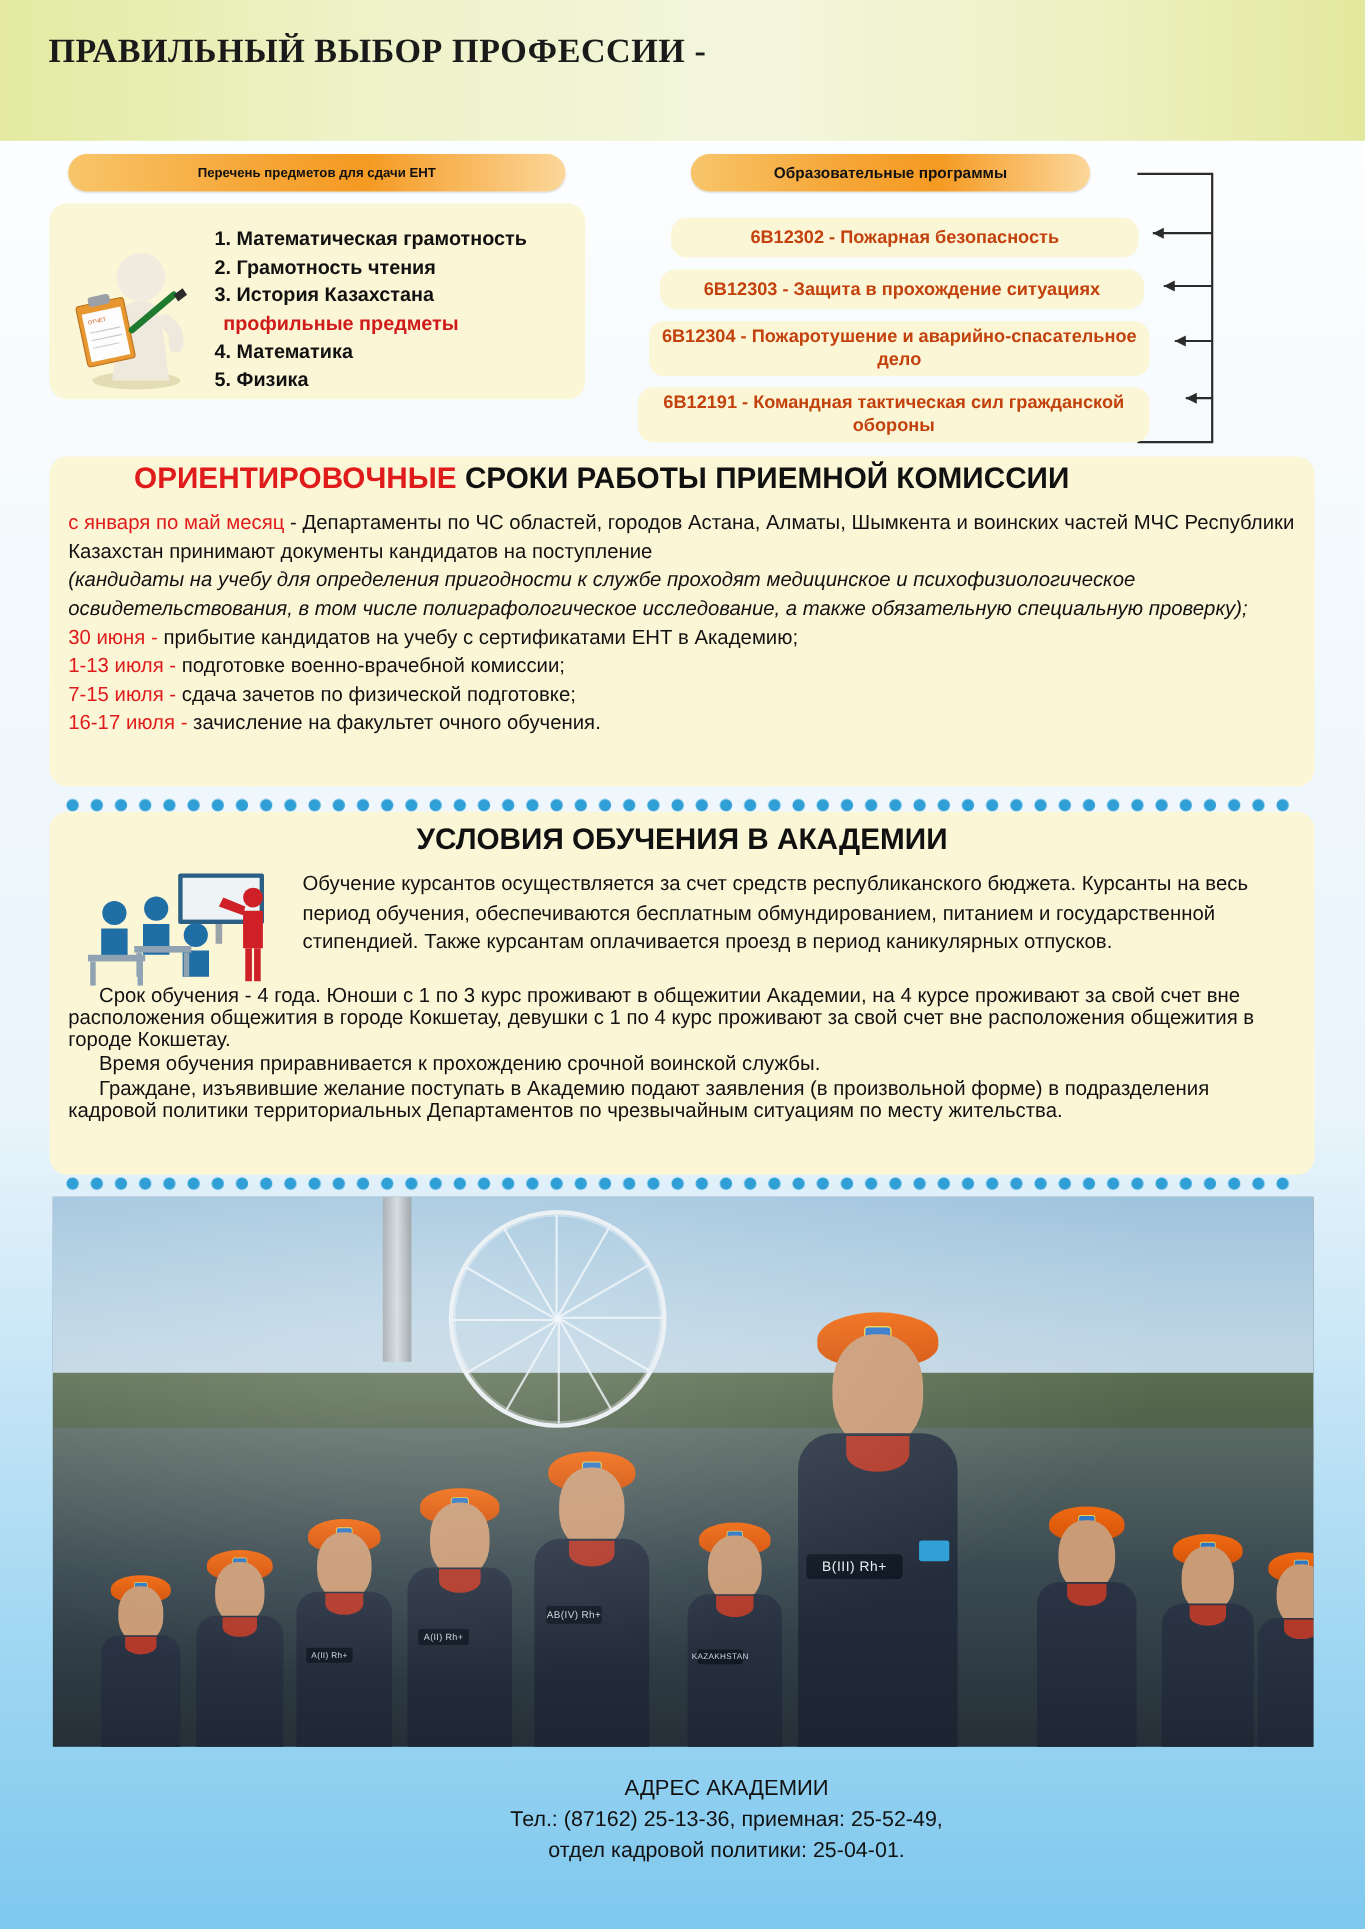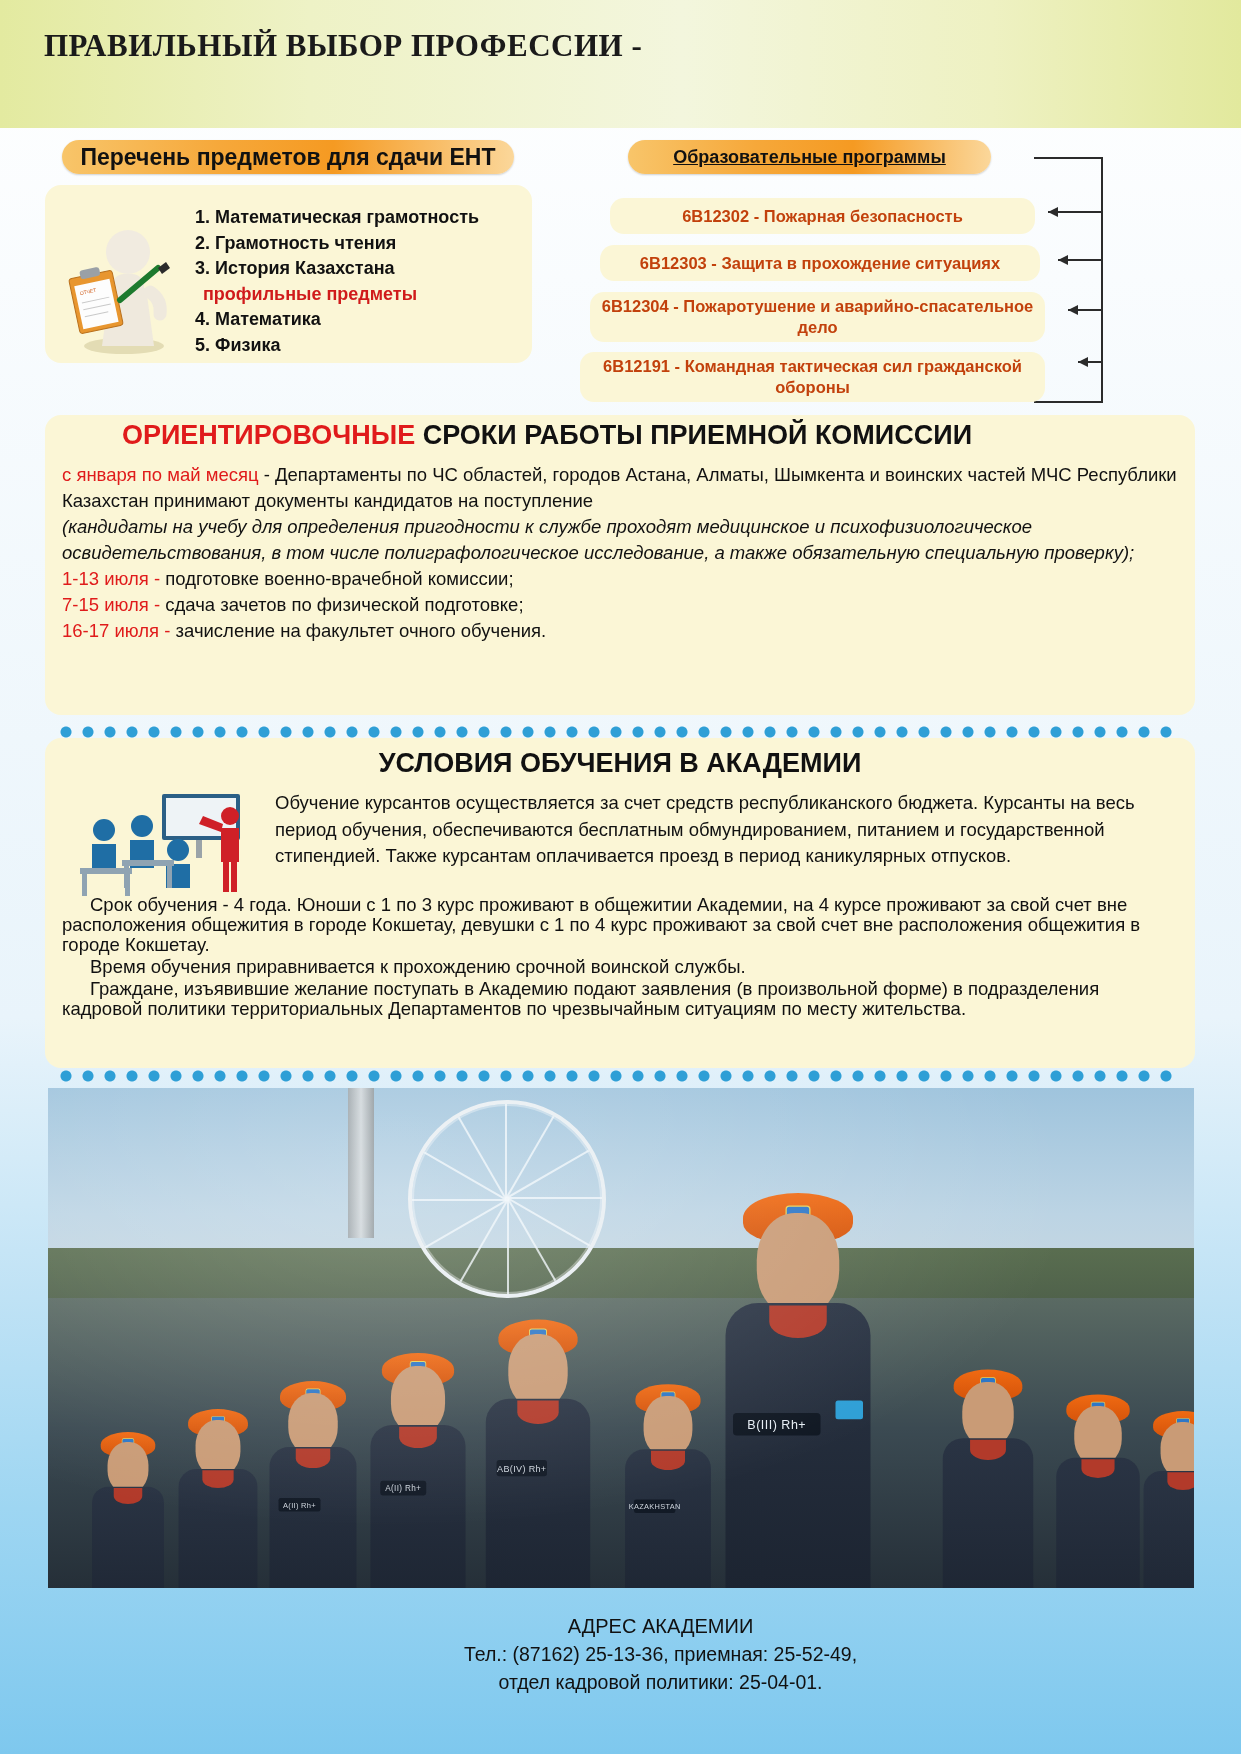--- a/index.html
+++ b/index.html
@@ -58,21 +58,21 @@
   }
 
   
   .ent-title {
     position: absolute;
     left: 62px; top: 140px;
     width: 452px; height: 34px;
     border-radius: 17px;
     background: linear-gradient(90deg, #f8c56a 0%, #f6a83a 35%, #f59a22 60%, #fbd79a 100%);
     color: #111;
-    font-size: 23px;
+    font-size: 12px;
     font-weight: bold;
     display: flex;
     align-items: center;
     justify-content: center;
     box-shadow: 0 1px 2px rgba(0,0,0,.18);
   }
   .ent-panel {
     left: 45px; top: 185px;
     width: 487px; height: 178px;
     background: #fbf6d6;
@@ -95,27 +95,26 @@
   }
 
   
   .prog-title {
     position: absolute;
     left: 628px; top: 140px;
     width: 363px; height: 34px;
     border-radius: 17px;
     background: linear-gradient(90deg, #f8c56a 0%, #f6a83a 35%, #f59a22 62%, #fbd79a 100%);
     color: #111;
-    font-size: 18px;
+    font-size: 14px;
     font-weight: bold;
     display: flex;
     align-items: center;
     justify-content: center;
     box-shadow: 0 1px 2px rgba(0,0,0,.18);
-    text-decoration: underline;
   }
   .prog-item {
     position: absolute;
     background: #fbf6d6;
     border-radius: 14px;
     color: #c2410c;
     font-size: 16.5px;
     font-weight: bold;
     display: flex;
     align-items: center;
@@ -397,20 +396,23 @@
 
   <div class="panel dates-panel"></div>
   <div class="dates-title">
     <span class="red">ОРИЕНТИРОВОЧНЫЕ</span><span> СРОКИ РАБОТЫ ПРИЕМНОЙ КОМИССИИ</span>
   </div>
   <div class="dates-body">
     <p>
       <span class="red">с января по май месяц</span><span>  -  Департаменты по ЧС областей, городов Астана, Алматы, Шымкента и воинских частей МЧС Республики Казахстан принимают документы кандидатов на поступление</span>
     </p>
     <p class="ital">(кандидаты на учебу для определения пригодности к службе проходят медицинское и психофизиологическое освидетельствования, в том числе полиграфологическое исследование, а также обязательную специальную проверку);</p>
+    <p>
+      <span class="red">30 июня -</span><span> прибытие кандидатов на учебу с сертификатами ЕНТ в Академию;</span>
+    </p>
     <p>
       <span class="red">1-13 июля -</span><span> подготовке военно-врачебной комиссии;</span>
     </p>
     <p>
       <span class="red">7-15 июля -</span><span> сдача зачетов по физической подготовке;</span>
     </p>
     <p>
       <span class="red">16-17 июля -</span><span> зачисление на факультет очного обучения.</span>
     </p>
   </div>

